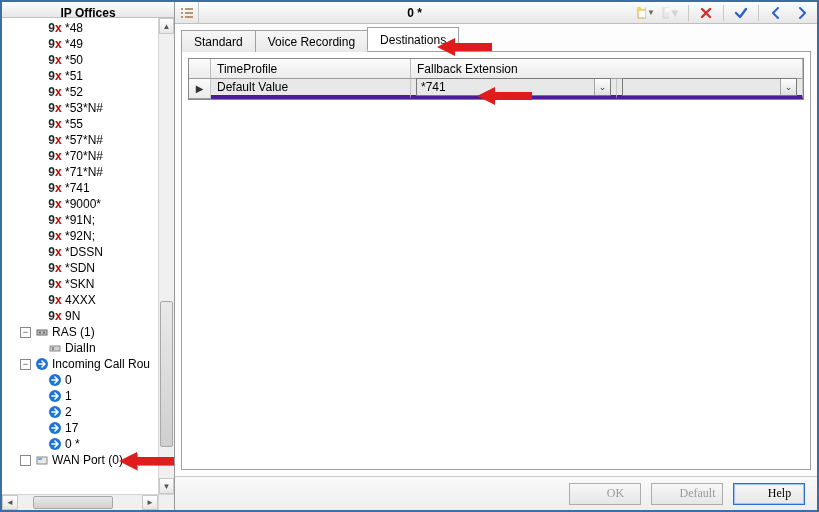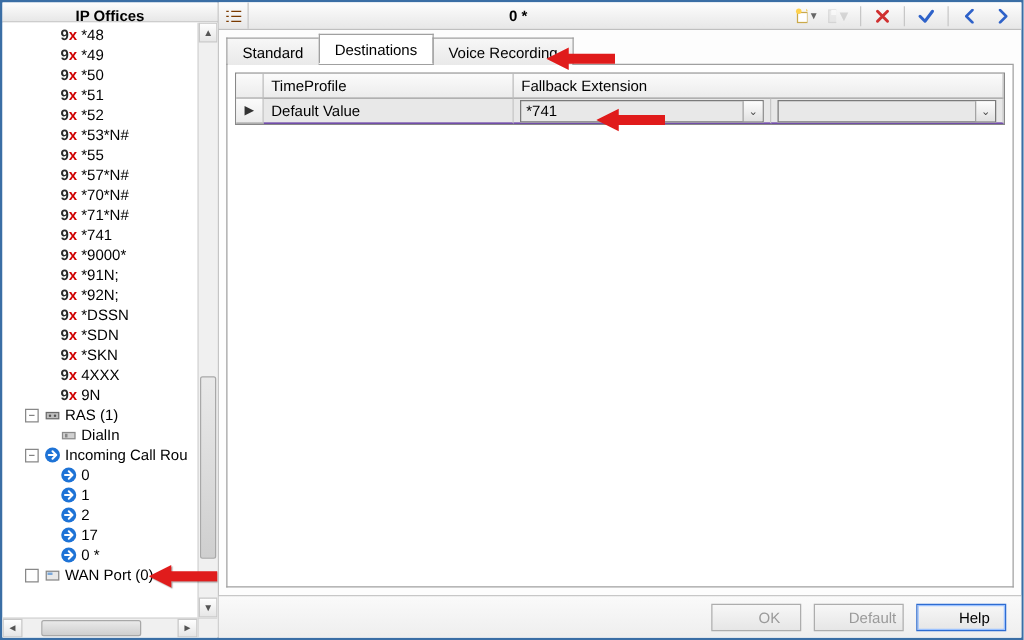--- a/index.html
+++ b/index.html
@@ -90,34 +90,34 @@
   .grid {
     border:1px solid #888; font-size:12px;
   }
   .grid-header { display:flex; background:linear-gradient(#fbfbfb,#ebebeb); }
   .gh-cell { border-right:1px solid #bcbcbc; border-bottom:1px solid #9c9c9c; padding:2px 6px; height:20px; line-height:16px; }
   .gh-cell:first-child{width:22px;padding:0;}
   .col-time{ width:200px; }
   .col-dest{ width:206px;}
   .col-fall{ flex:1;}
   .grid-row { display:flex; background:#e8e8e8; }
-  .gr-cell { border-right:1px solid #c6c6c6; border-bottom:1px solid #4c1d95; padding:2px 6px; height:20px; line-height:16px; display:flex; align-items:center;}
+  .gr-cell { border-right:1px solid #c6c6c6; border-bottom:4px solid #4c1d95; padding:2px 6px; height:20px; line-height:16px; display:flex; align-items:center;}
   .gr-cell:first-child{width:22px;justify-content:center;background:linear-gradient(#fbfbfb,#ebebeb);border-bottom:1px solid #9c9c9c;padding:0;font-size:10px;color:#333;}
   .combo {
     flex:1; height:18px; border:1px solid #7a7a7a; background:#e8e8e8; display:flex; align-items:center;
     margin:-1px;
   }
   .combo .val{flex:1;padding:0 4px;}
   .combo .dd{width:16px;height:100%;border-left:1px solid #a4a4a4;display:flex;align-items:center;justify-content:center;font-size:9px;color:#444;background:linear-gradient(#fdfdfd,#e1e1e1);}
 
   .footer {
     height:34px;border-top:1px solid #c7c7c7;display:flex;align-items:center;justify-content:flex-end;padding:0 12px;gap:10px;background:linear-gradient(#fafafa,#eeeeee);
   }
   .footer button{
-    width:72px;height:22px;border:1px solid #adadad;background:linear-gradient(#f7f7f7,#e6e6e6);font-family:Liberation Sans, sans-serif;font-size:12px;padding-left:27px;
+    width:72px;height:22px;border:1px solid #adadad;background:linear-gradient(#f7f7f7,#e6e6e6);font-family:Liberation Serif, serif;font-size:12px;padding-left:27px;
   }
   .footer button:disabled{color:#9a9a9a;}
   .footer button.primary{border:1px solid #2e6cd1;box-shadow:0 0 0 1px #9cc2ff inset;}
 
   
   .arrow {
     position:absolute; pointer-events:none; z-index:50;
   }
   .arrow svg{display:block;}
 </style>
@@ -420,22 +420,22 @@
           <svg width="10" height="12">
               <path d="M3 1 L8 6 L3 11" stroke="#2e62c9" stroke-width="2" fill="none" stroke-linecap="round" stroke-linejoin="round"></path>
             </svg>
         </div>
       </div>
     </div>
 
     <div class="tab-area">
       <div class="tab-strip">
         <div class="tab" id="tab0">Standard</div>
+        <div class="tab" id="tab1">Voice Recording</div>
         <div class="tab active" id="tab2">Destinations</div>
-        <div class="tab" id="tab1">Voice Recording</div>
       </div>
     </div>
 
     <div class="content">
       <div class="grid">
         <div class="grid-header">
           <div class="gh-cell"></div>
           <div class="gh-cell col-time">TimeProfile</div>
           <div class="gh-cell col-fall">Fallback Extension</div>
         </div>

